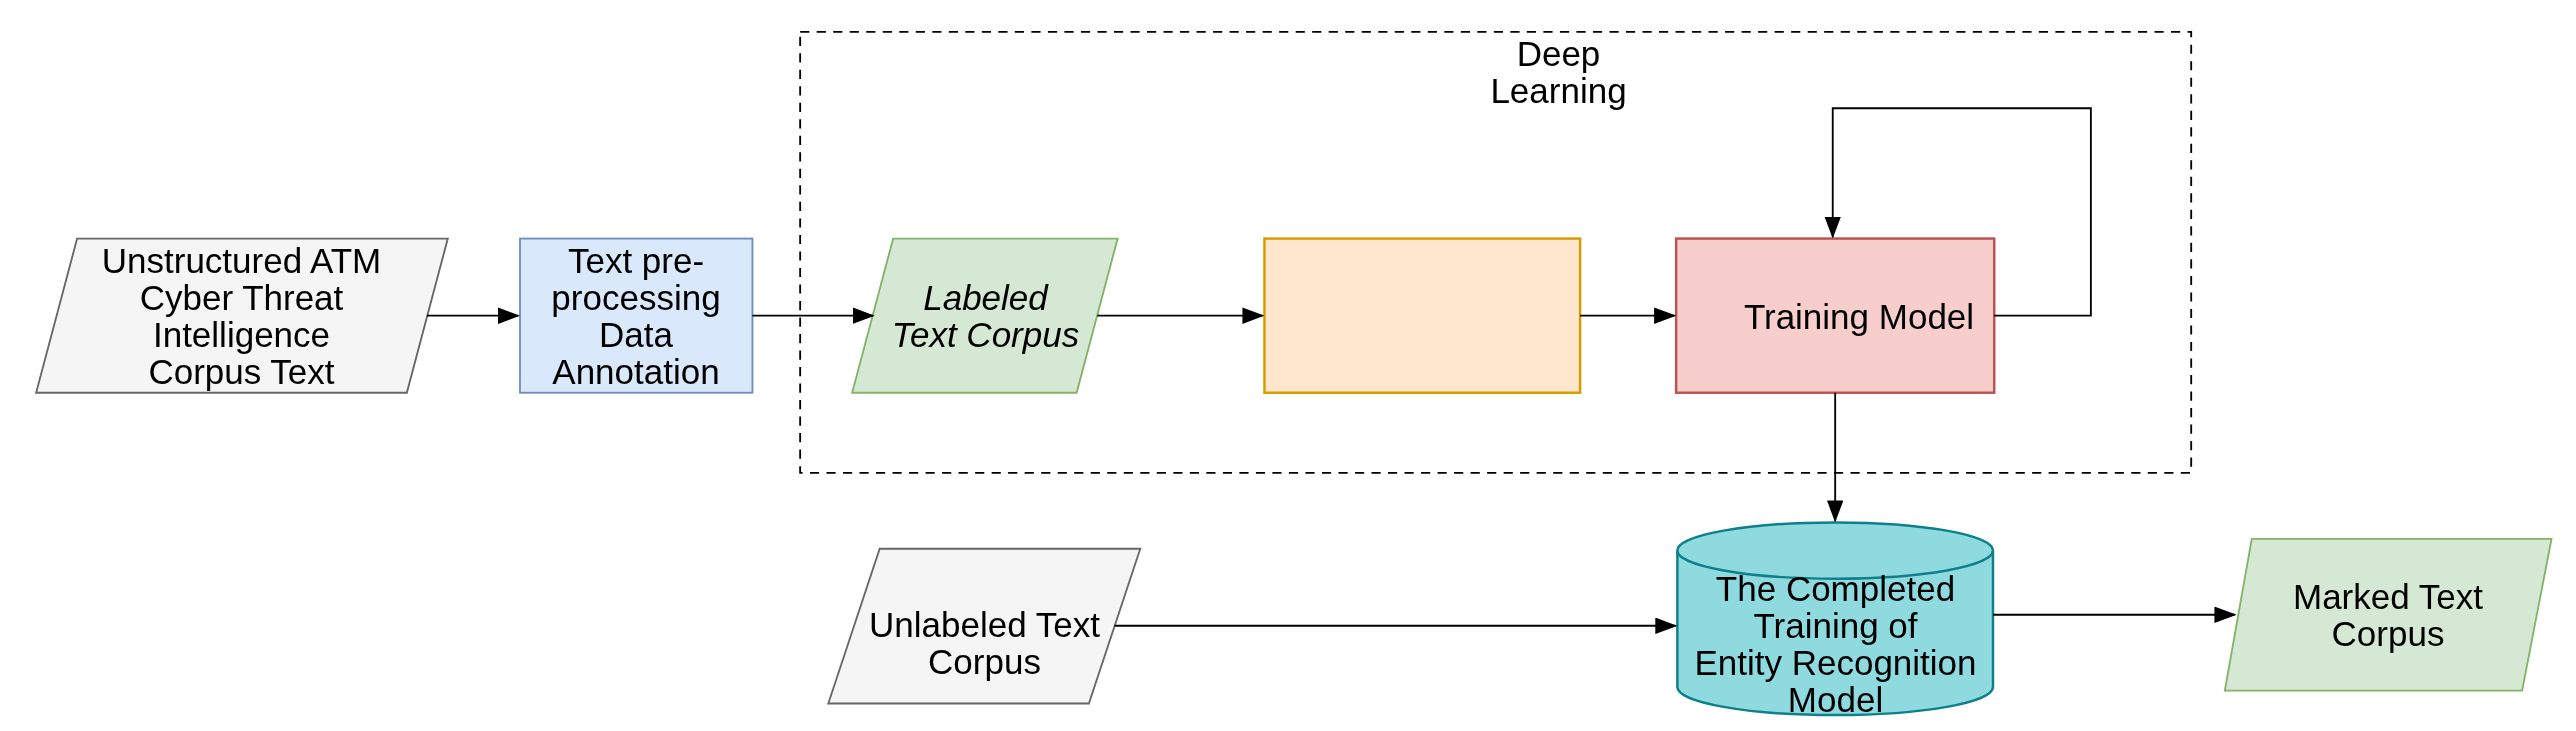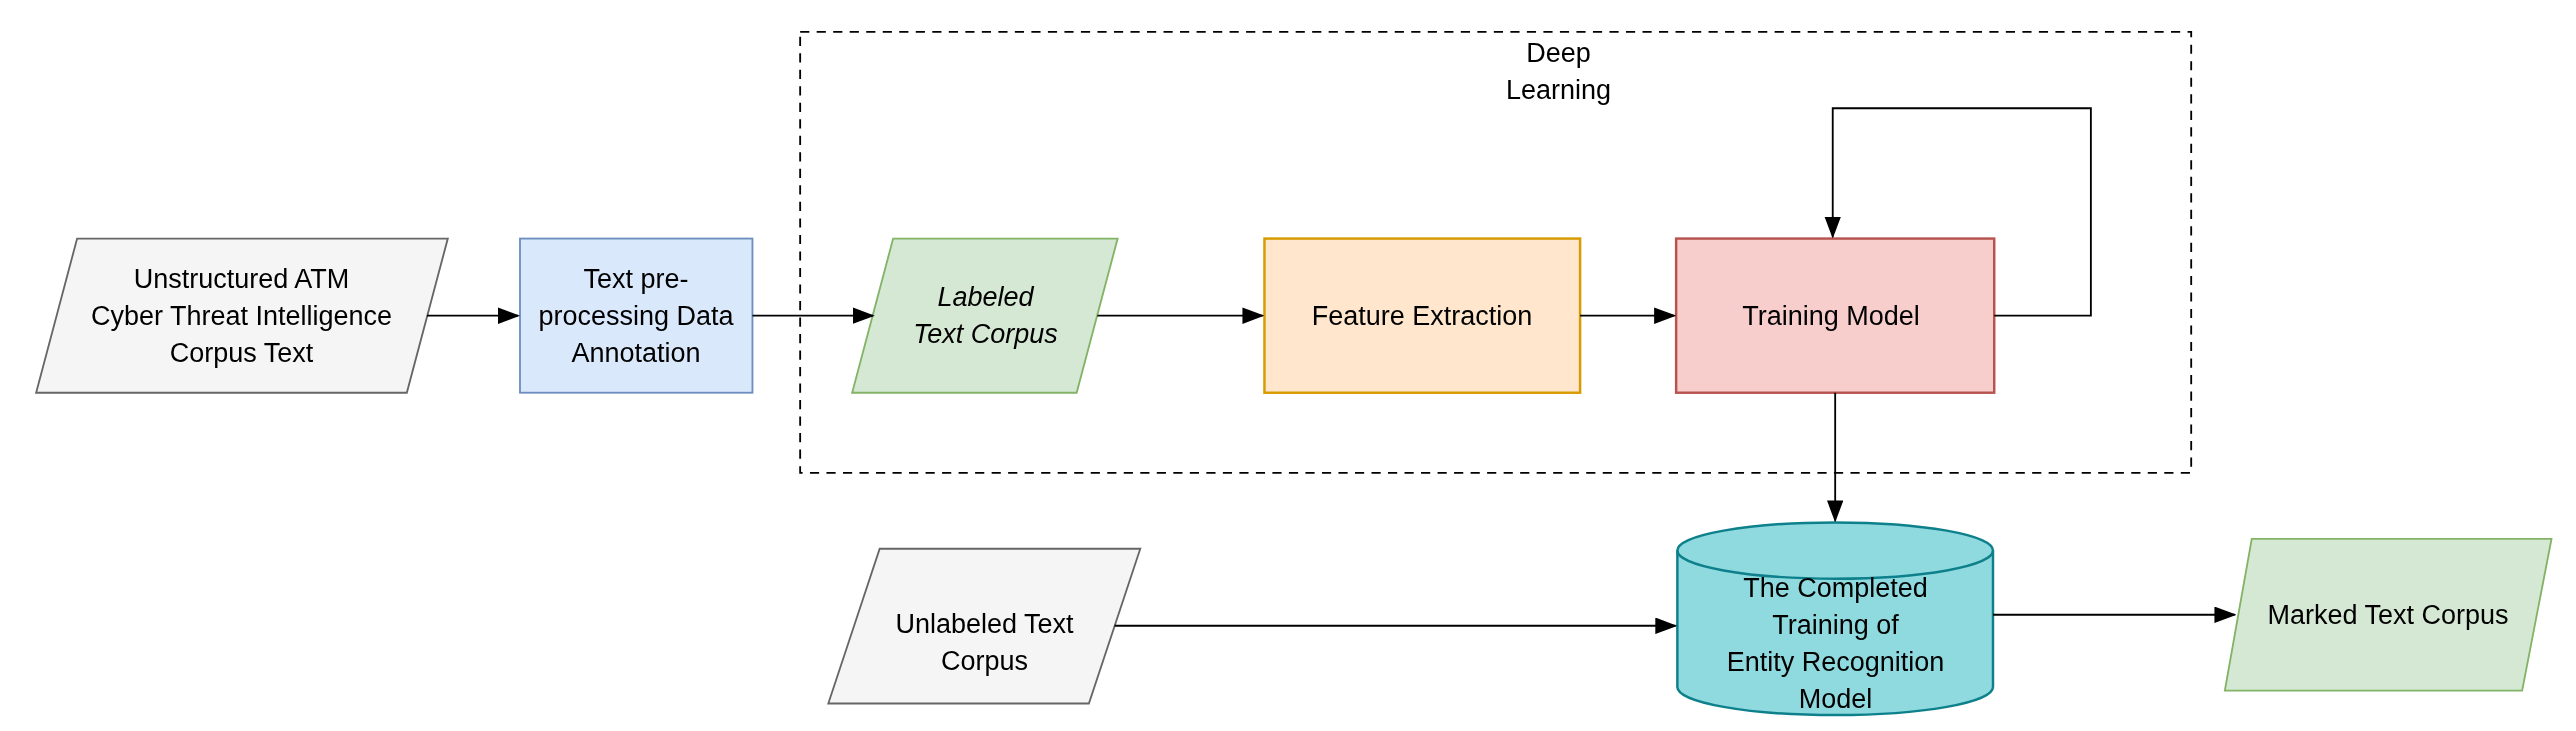--- a/index.html
+++ b/index.html
@@ -17,21 +17,21 @@
     width: 2576px;
     height: 731px;
   }
   .label {
     position: absolute;
     display: flex;
     align-items: center;
     justify-content: center;
     text-align: center;
     white-space: pre-line;
-    font-size: 27px;
+    font-size: 35px;
     line-height: 37px;
     color: #000000;
   }
 </style>
 </head>
 <body>
 
 <div class="stage">
 
   <svg class="shapes" viewBox="0 0 4211 1195" xmlns="http://www.w3.org/2000/svg">
@@ -81,23 +81,22 @@
 processing Data
 Annotation</div>
 
   <div class="label" style="left:58px;  top:239px; width:367px; height:154px;">Unstructured ATM
 Cyber Threat Intelligence
 Corpus Text</div>
 
   <div class="label" style="left:863px; top:239px; width:245px; height:154px;font-style:italic;">Labeled
 Text Corpus</div>
 
-  <div class="label" style="left:1264px; top:239px; width:316px; height:154px;">Feature Extraction</div>
 
-  <div class="label" style="left:1676px; top:239px; width:310px; height:154px;">Training Model</div>
+  <div class="label" style="left:1676px; top:239px; width:310px; height:154px;padding-left:28px;">Training Model</div>
 
   <div class="label" style="left:1664px; top:552px; width:343px; height:184px;">The Completed
 Training of
 Entity Recognition
 Model</div>
 
   <div class="label" style="left:862px; top:559px; width:245px; height:168px;">Unlabeled Text
 Corpus</div>
 
   <div class="label" style="left:2235px; top:539px; width:306px; height:152px;">Marked Text Corpus</div>

